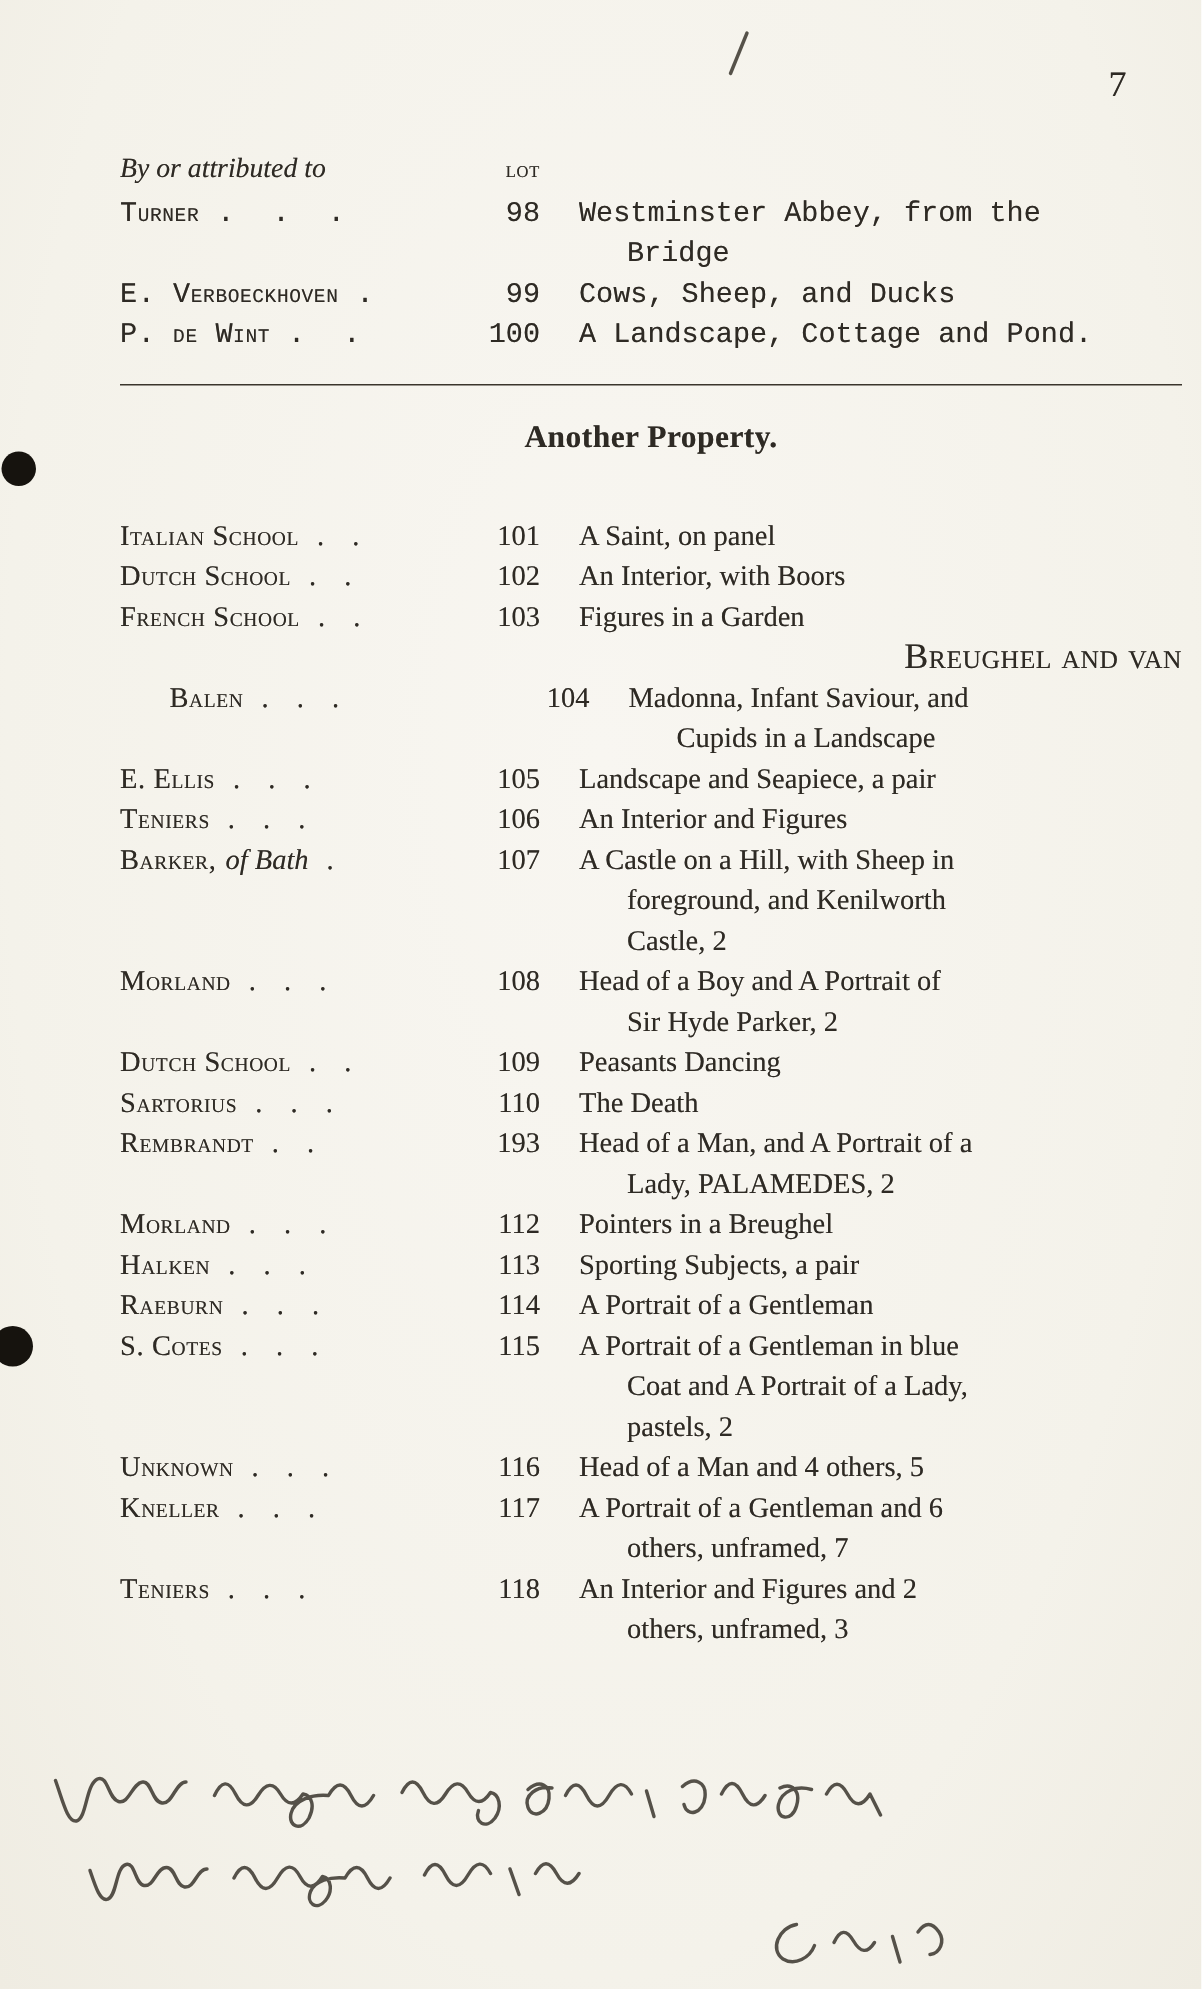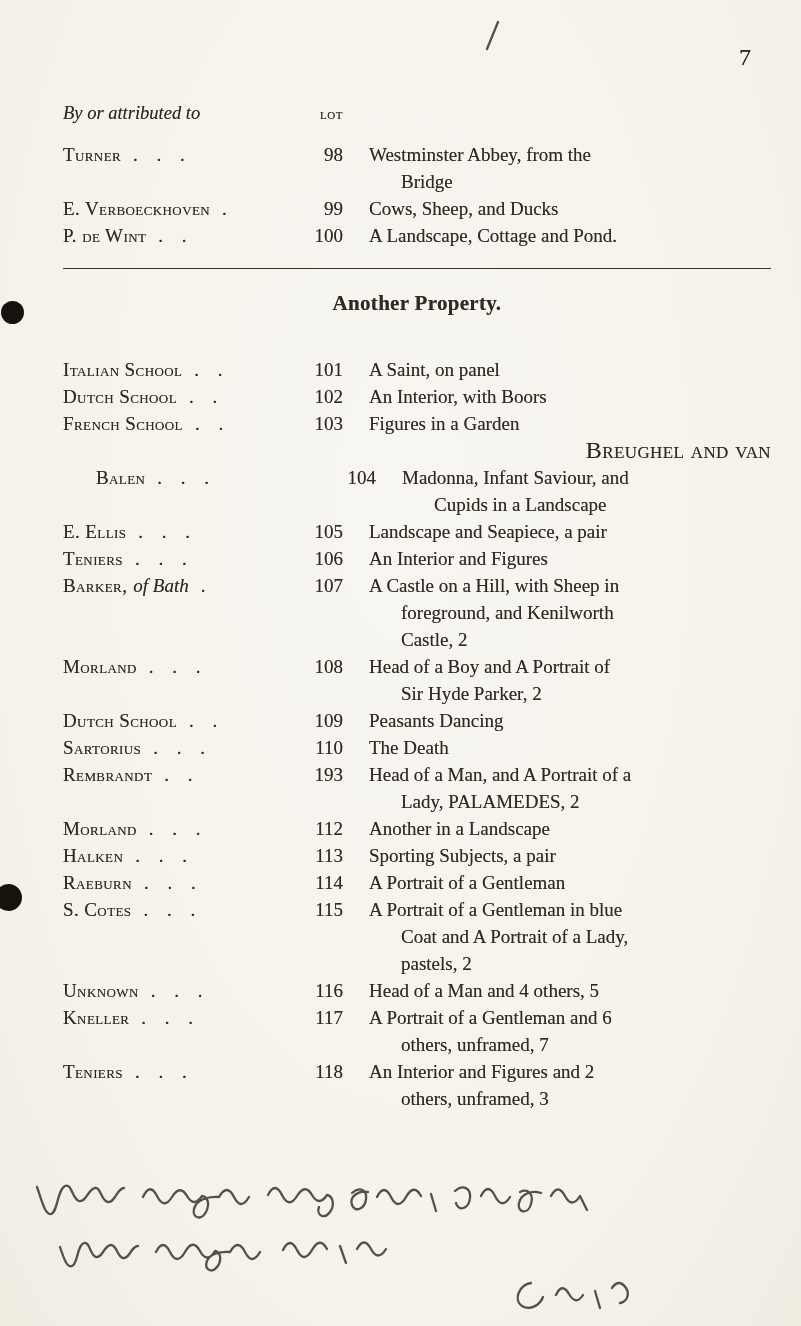--- a/index.html
+++ b/index.html
@@ -6,21 +6,21 @@
   body {
     width: 801px; height: 1326px; overflow: hidden;
     font-family: "Liberation Serif", "DejaVu Serif", serif;
   }
   .page {
     position: relative; width: 801px; height: 1326px; overflow: hidden;
     background: radial-gradient(ellipse at 50% 38%, #f8f6f1 0%, #f4f2ea 70%, #efece2 100%);
     color: #2e2a24;
     text-shadow: 0 0 0.4px rgba(46,42,36,0.55);
   }
-  .content { position: absolute; left: 63px; top: 100px; width: 708px; }
+  .content { position: absolute; left: 80px; top: 100px; width: 708px; }
 
   .lot-row { display: flex; align-items: flex-start; line-height: 27px; font-size: 19px; }
   .cell.name { flex: 0 0 238px; width: 238px; }
   .cell.name.indent { padding-left: 33px; }
   .cell.lot  { flex: 0 0 42px; width: 42px; text-align: right; }
   .cell.subject {
     flex: 1; margin-left: 26px;
     white-space: pre-line;
     padding-left: 32px; text-indent: -32px;
   }
@@ -31,21 +31,21 @@
   .dots { margin-left: 12px; letter-spacing: 7px; }
 
   .header-row { font-style: italic; font-size: 18.5px; }
   .header-row .cell.lot { font-style: normal; font-size: 11px; letter-spacing: 0.5px; padding-top: 2px; }
 
   .rule { border: none; border-top: 1.5px solid #3a352c; margin: 19px 0 0 0; width: 100%; }
   .section-title {
     margin-top: 19px; text-align: center;
     font-size: 21px; font-weight: bold; line-height: 30px; letter-spacing: 0.3px;
   }
-  #rows-top { margin-top: 12px; }
+  #rows-top { margin-top: 0; font-family: Liberation Mono, monospace; }
   #rows-bottom { margin-top: 38px; }
 
   .page-number { position: absolute; top: 44px; right: 50px; font-size: 24px; }
 
   .ink-blot { position: absolute; border-radius: 50%; background: #16130e; }
   .ink-blot.one { left: 1px;  top: 301px; width: 23px; height: 23px; }
   .ink-blot.two { left: -5px; top: 884px; width: 27px; height: 27px; }
 
   .handwriting { position: absolute; left: 0; top: 0; width: 801px; height: 1326px; pointer-events: none; }
   .handwriting path { fill: none; stroke: #3f3a32; stroke-width: 2.3; stroke-linecap: round; stroke-linejoin: round; opacity: 0.88; }
@@ -145,21 +145,21 @@
         </div>
         <div class="lot-row">
           <div class="cell name"><span class="artist">Rembrandt</span><span class="dots">. .</span></div>
           <div class="cell lot">193</div>
           <div class="cell subject">Head of a Man, and A Portrait of a
 Lady, PALAMEDES, 2</div>
         </div>
         <div class="lot-row">
           <div class="cell name"><span class="artist">Morland</span><span class="dots">. . .</span></div>
           <div class="cell lot">112</div>
-          <div class="cell subject">Another in a Landscape</div>
+          <div class="cell subject">Pointers in a Breughel</div>
         </div>
         <div class="lot-row">
           <div class="cell name"><span class="artist">Halken</span><span class="dots">. . .</span></div>
           <div class="cell lot">113</div>
           <div class="cell subject">Sporting Subjects, a pair</div>
         </div>
         <div class="lot-row">
           <div class="cell name"><span class="artist">Raeburn</span><span class="dots">. . .</span></div>
           <div class="cell lot">114</div>
           <div class="cell subject">A Portrait of a Gentleman</div>

